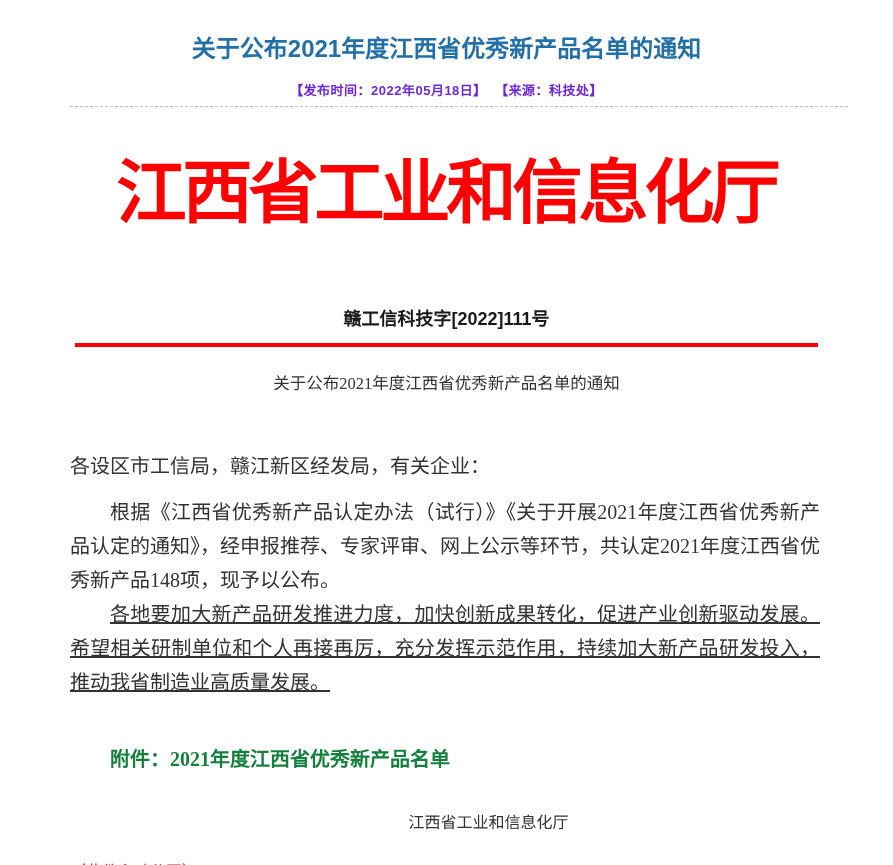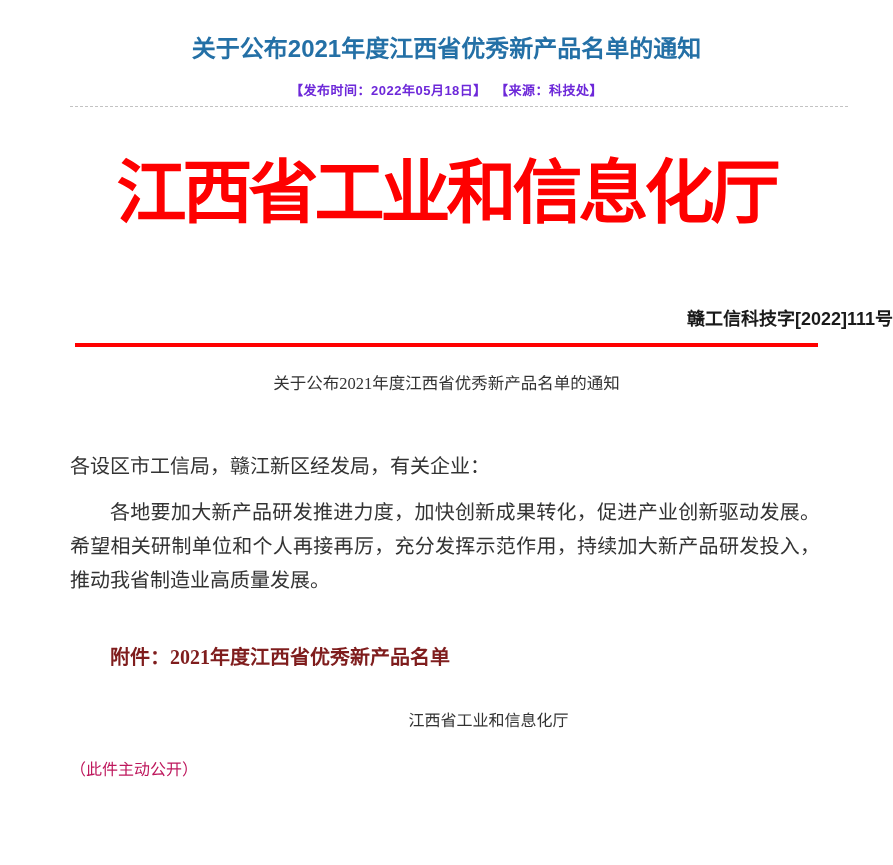--- a/index.html
+++ b/index.html
@@ -54,21 +54,21 @@
     font-family: "Liberation Serif", "DejaVu Serif", serif;
     font-weight: bold;
     font-size: 70px;
     line-height: 94px;
     letter-spacing: -4px;
     color: #fe0000;
     white-space: nowrap;
   }
   .doc-number {
     margin-top: 66px;
-    text-align: right;
+    text-align: center;
     font-family: "Liberation Sans", "DejaVu Sans", sans-serif;
     font-size: 18px;
     font-weight: bold;
     line-height: 24px;
     color: #1a1a1a;
   }
   .red-rule {
     margin: 12px auto 0 75px;
     width: 743px;
     height: 4px;
@@ -96,21 +96,21 @@
     text-indent: 2em;
   }
   .doc-body p.para + p.para {
     margin-top: 0;
     text-decoration: underline;
   }
   .attachment-line {
     margin: 43px 0 0 0;
     text-indent: 2em;
     font-weight: bold;
-    color: #7f1d1d;
+    color: #15803d;
   }
   .signature-block {
     margin-top: 36px;
     padding-left: 84px;
     text-align: center;
     font-size: 16px;
     line-height: 22px;
     color: #333333;
   }
   .signature-org { margin: 0; }
@@ -138,20 +138,21 @@
   <div class="letterhead">江西省工业和信息化厅</div>
 
   <div class="doc-number">赣工信科技字[2022]111号</div>
 
   <div class="red-rule"></div>
 
   <div class="notice-title">关于公布2021年度江西省优秀新产品名单的通知</div>
 
   <div class="doc-body">
     <p class="salutation">各设区市工信局，赣江新区经发局，有关企业：</p>
+    <p class="para">根据《江西省优秀新产品认定办法（试行）》《关于开展2021年度江西省优秀新产品认定的通知》，经申报推荐、专家评审、网上公示等环节，共认定2021年度江西省优秀新产品148项，现予以公布。</p>
     <p class="para">各地要加大新产品研发推进力度，加快创新成果转化，促进产业创新驱动发展。希望相关研制单位和个人再接再厉，充分发挥示范作用，持续加大新产品研发投入，推动我省制造业高质量发展。</p>
     <p class="attachment-line">附件：2021年度江西省优秀新产品名单</p>
   </div>
 
   <div class="signature-block">
     <p class="signature-org">江西省工业和信息化厅</p>
   </div>
 
   <div class="disclosure-note">（此件主动公开）</div>
 

